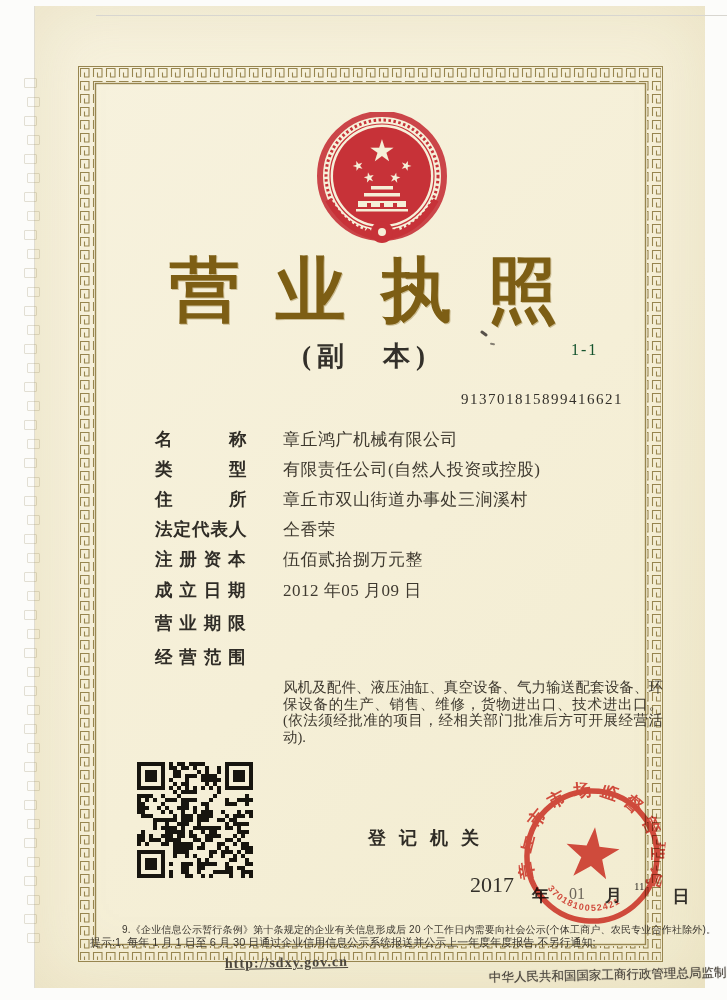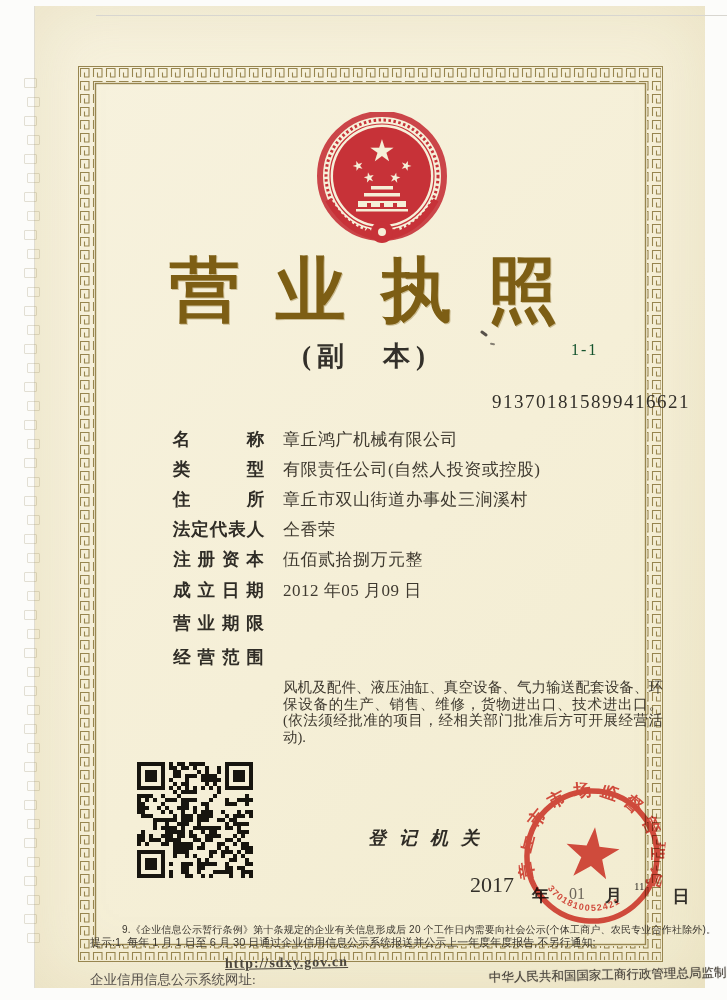--- a/index.html
+++ b/index.html
@@ -17,31 +17,31 @@
          font-size:70px;line-height:82px;color:#7d5e14;letter-spacing:36px;
          transform:translateX(18px);text-shadow:1px 1px 0 rgba(125,94,20,.35);}
   .subtitle{position:absolute;left:0;width:727px;top:338px;text-align:center;font-size:27px;
             font-weight:bold;letter-spacing:6px;transform:translateX(3px);color:#33302a;}
   .page-num{position:absolute;left:571px;top:341px;font-size:16px;color:#14532d;letter-spacing:2px;}
   .mark{position:absolute;background:#57514a;border-radius:2px;}
   .mark1{left:480px;top:332px;width:8px;height:3px;transform:rotate(35deg);}
   .mark2{left:490px;top:343px;width:5px;height:2px;transform:rotate(12deg);opacity:.7;}
   .code-label{position:absolute;left:316px;top:389px;font-size:16.5px;font-weight:bold;color:#33302a;
               font-family:"Liberation Sans",sans-serif;letter-spacing:.5px;}
-  .code-value{position:absolute;left:461px;top:391px;font-size:19px;letter-spacing:1.5px;color:#33302a;margin-left:31px;}
+  .code-value{position:absolute;left:461px;top:391px;font-size:15px;letter-spacing:1.5px;color:#33302a;}
   .fields{position:absolute;left:155px;top:429px;width:508px;}
   .row{display:flex;align-items:flex-start;margin-bottom:9px;}
   .row.g1{margin-bottom:10px;} .row.g2{margin-bottom:12px;} .row.g3{margin-bottom:13px;}
   .flabel{flex:0 0 128px;font-family:"Liberation Sans",sans-serif;font-weight:bold;font-size:17.5px;
-          line-height:21px;color:#2f2c26;letter-spacing:1px;white-space:nowrap;text-align:center;}
+          line-height:21px;color:#2f2c26;letter-spacing:1px;white-space:nowrap;}
   .fvalue{font-size:17px;line-height:21px;color:#3f3a30;letter-spacing:.5px;}
   .fvalue.scope{font-size:14.5px;line-height:16.5px;letter-spacing:0;width:380px;text-align:justify;margin-top:32px;}
   .qr{position:absolute;left:137px;top:762px;width:116px;height:116px;}
   .reg-label{position:absolute;left:368px;top:826px;font-family:"Liberation Sans",sans-serif;
-             font-weight:bold;font-size:18px;letter-spacing:13px;color:#2f2c26;white-space:nowrap;font-style:italic;}
+             font-weight:bold;font-size:18px;letter-spacing:13px;color:#2f2c26;white-space:nowrap;}
   .date-line{position:absolute;left:470px;top:872px;white-space:nowrap;color:#33302a;}
   .date-line span{display:inline-block;}
   .d-year{font-size:22px;}
   .d-unit{font-family:"Liberation Sans",sans-serif;font-weight:bold;font-size:17px;}
   .u1{margin-left:14px;transform:translateY(9px);}
   .d-month{font-size:16px;margin-left:16px;transform:translateY(7px);color:#6d665b;}
   .u2{margin-left:16px;transform:translateY(9px);}
   .d-day{font-size:11px;margin-left:8px;transform:translateY(-2px);}
   .u3{margin-left:24px;transform:translateY(10px);}
   .seal{position:absolute;left:520px;top:784px;width:144px;height:144px;transform:rotate(6deg);
@@ -632,15 +632,14 @@
     <circle cx="72" cy="72" r="65" fill="none" stroke="#d8423a" stroke-width="5.5"></circle>
     <polygon fill="#d8423a" points="72,43 78.5,62.1 98.6,62.4 82.5,74.4 88.5,93.7 72,82 55.5,93.7 61.5,74.4 45.4,62.4 65.5,62.1"></polygon>
     <text class="seal-text"><textPath href="#sealTop" startOffset="3">章丘市市场监督管理局</textPath></text>
     <text class="seal-num"><textPath href="#sealBot" startOffset="2">3701810052421</textPath></text>
   </svg>
 
   <div class="note note1">提示:1. 每年 1 月 1 日至 6 月 30 日通过企业信用信息公示系统报送并公示上一年度年度报告,不另行通知;</div>
   <div class="note note2">9.《企业信息公示暂行条例》第十条规定的企业有关信息形成后 20 个工作日内需要向社会公示(个体工商户、农民专业合作社除外)。</div>
 
   <div class="url">http://sdxy.gov.cn</div>
-  <div class="site-label">企业信用信息公示系统网址:</div>
   <div class="issuer">中华人民共和国国家工商行政管理总局监制</div>
 </div>
 
 </body></html>

